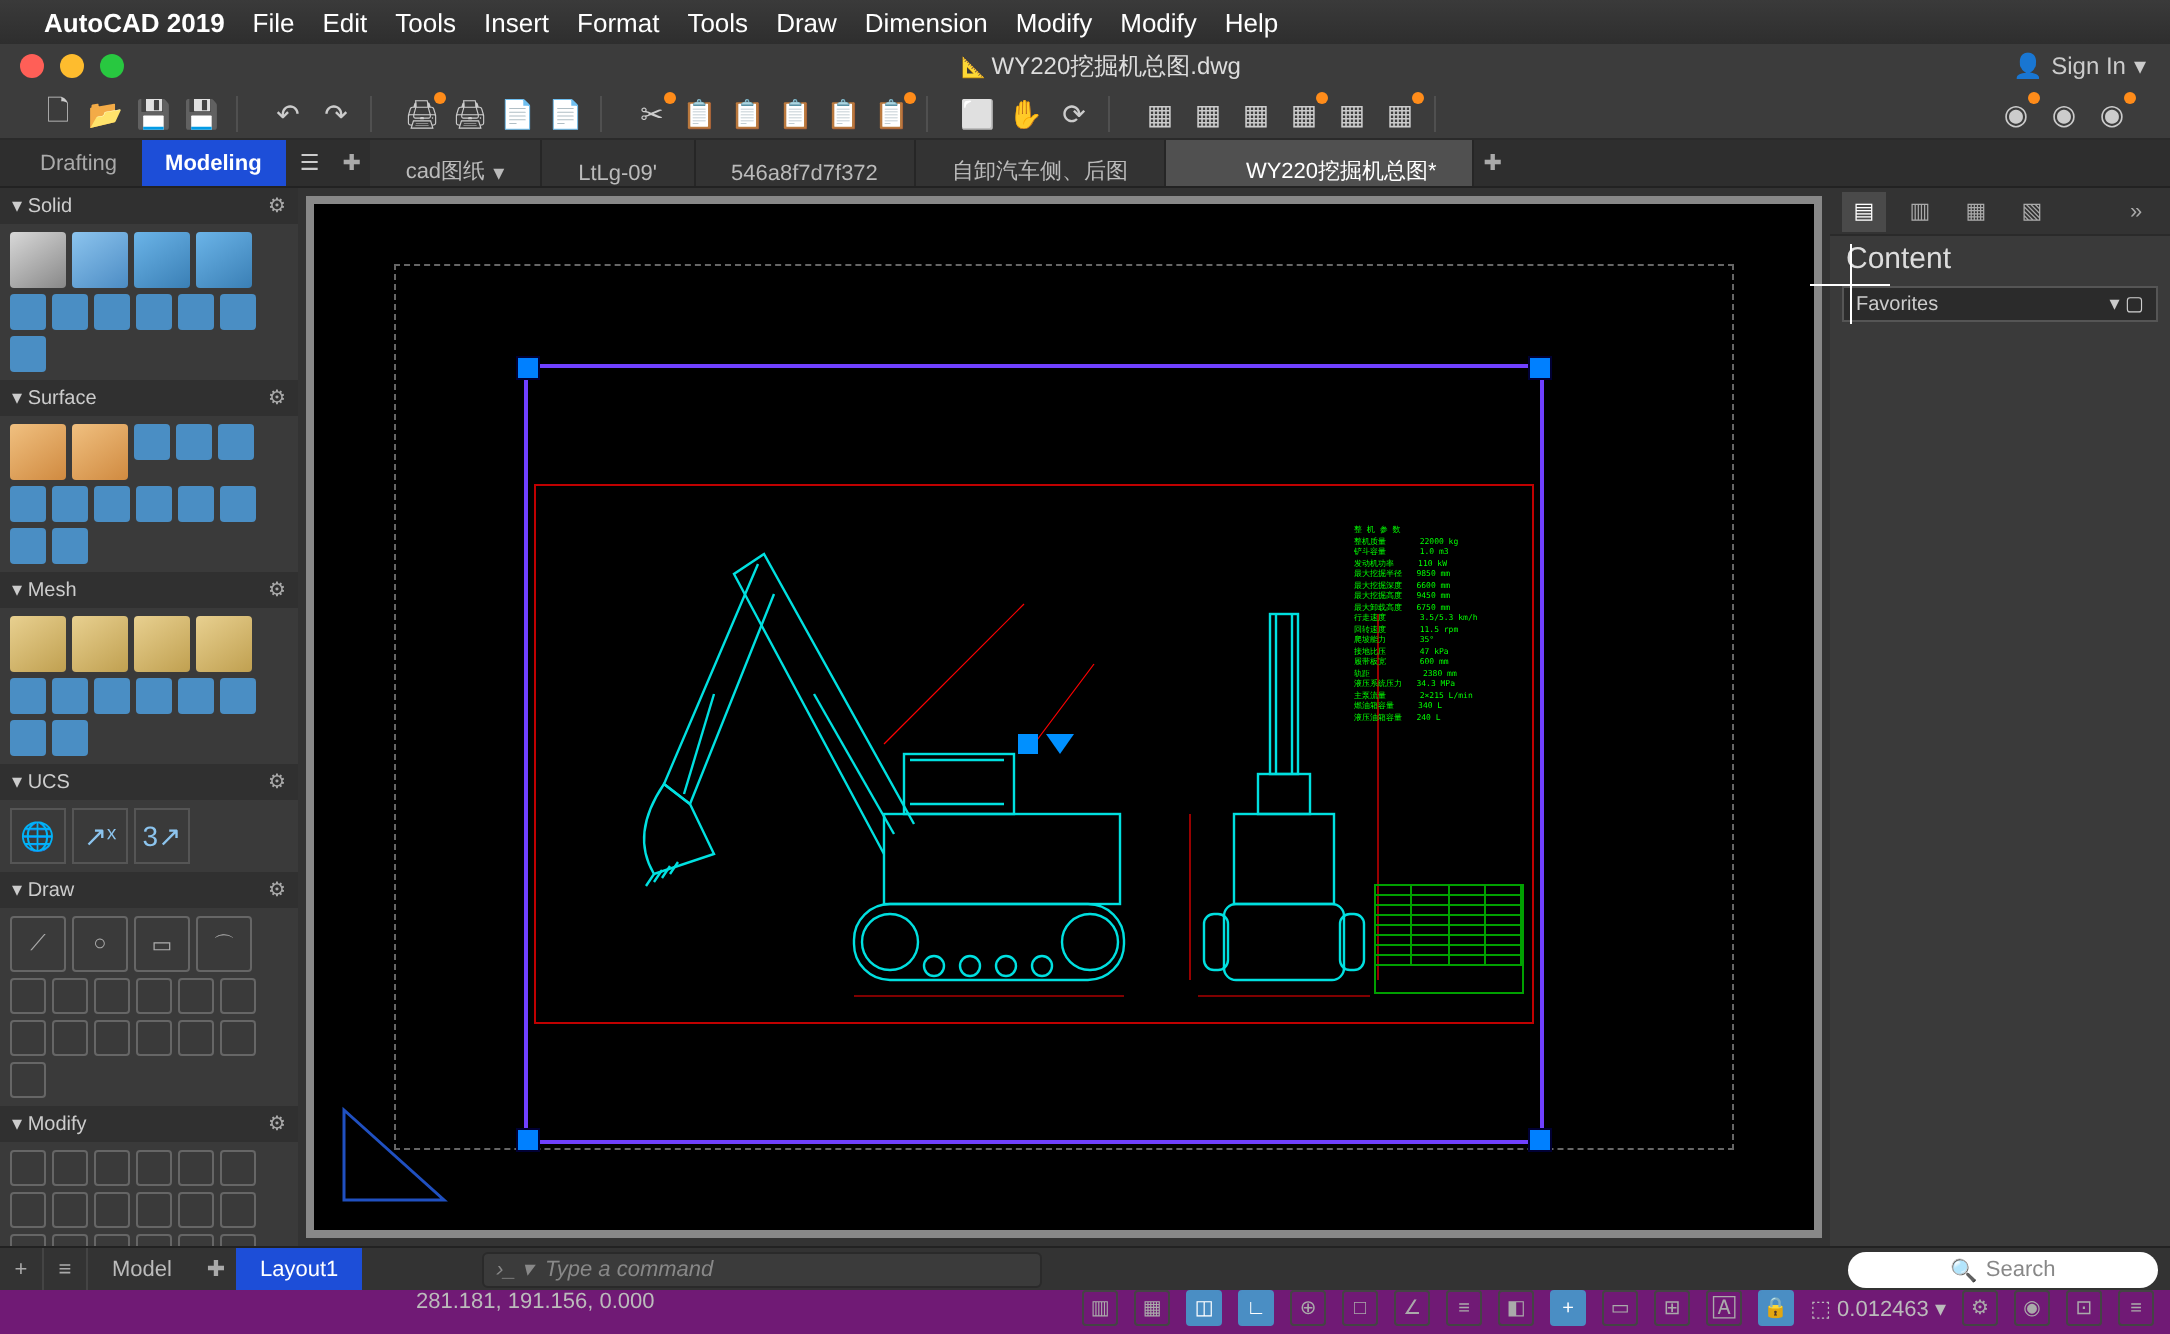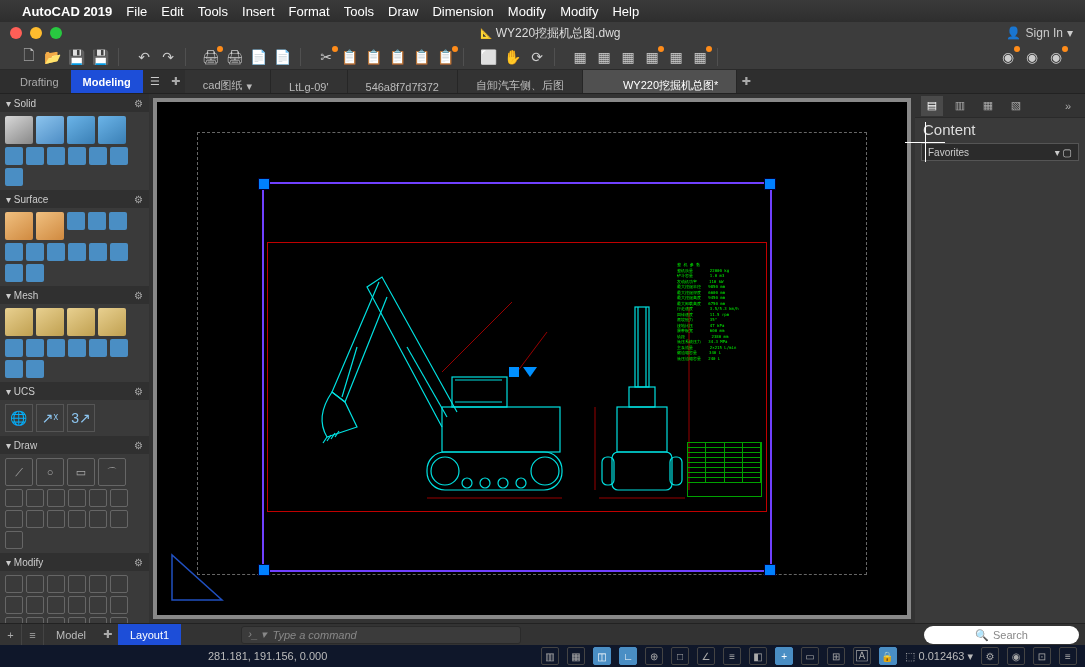--- a/index.html
+++ b/index.html
@@ -90,21 +90,21 @@
 
 .modeltabs { height:22px; background:#333; border-top:1px solid #222; display:flex; align-items:stretch; font-size:11px; }
 .mtab { padding:0 12px; display:flex; align-items:center; color:#bbb; }
 .mtab.active { background:#1d4ed8; color:#fff; }
 .msep { width:22px; display:flex; align-items:center; justify-content:center; color:#aaa; border-right: 1px solid #444; }
 .cmdline { flex:1; display:flex; align-items:center; background:#333; }
 .cmdbox { margin-left:60px; height:18px; width:280px; background:#3b3b3b; border:1px solid #2a2a2a; border-radius:3px; display:flex; align-items:center; padding:0 6px; gap:6px; color:#888; font-style:italic; font-size:11px; }
 .searchbox { height:18px; width:155px; background:#fff; border-radius:10px; display:flex; align-items:center; justify-content:center; gap:4px; color:#888; font-size:11px; margin:2px 6px 0 auto; }
 
 
-.status { height:22px; background:#0f172a; display:flex; align-items:center; padding:0 8px; font-size:11px; color:#bbb; gap:6px; }
+.status { height:22px; background:#701a75; display:flex; align-items:flex-start; padding:0 8px; font-size:11px; color:#bbb; gap:6px; }
 .status .coords { margin-left:200px; }
 .status .right { margin-left:auto; display:flex; gap:8px; align-items:center; }
 .sbtn { width:18px; height:18px; display:flex; align-items:center; justify-content:center; border:1px solid #444; border-radius:2px; font-size:10px; color:#aaa; }
 .sbtn.active { background:#4a8ec4; color:#fff; border-color:#4a8ec4; }
 </style>
 </head>
 <body>
 
 <div class="menubar">
   <span class="apple"></span>

